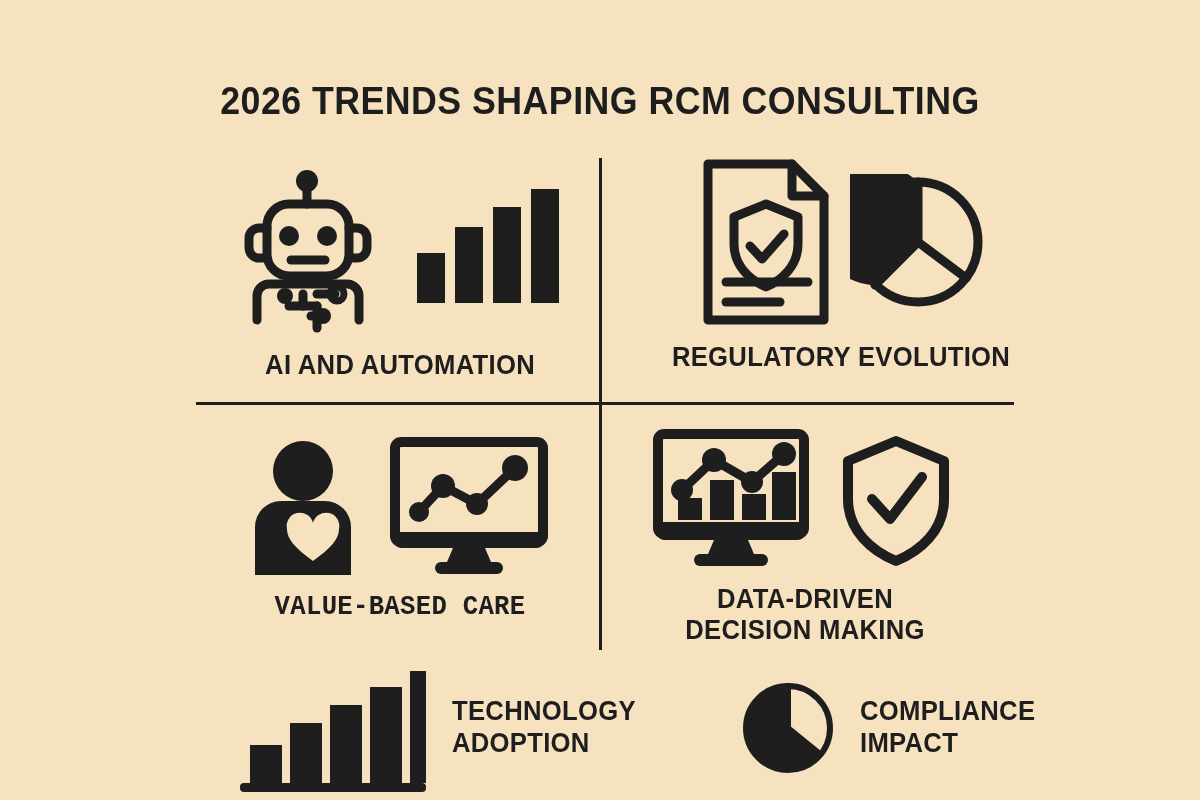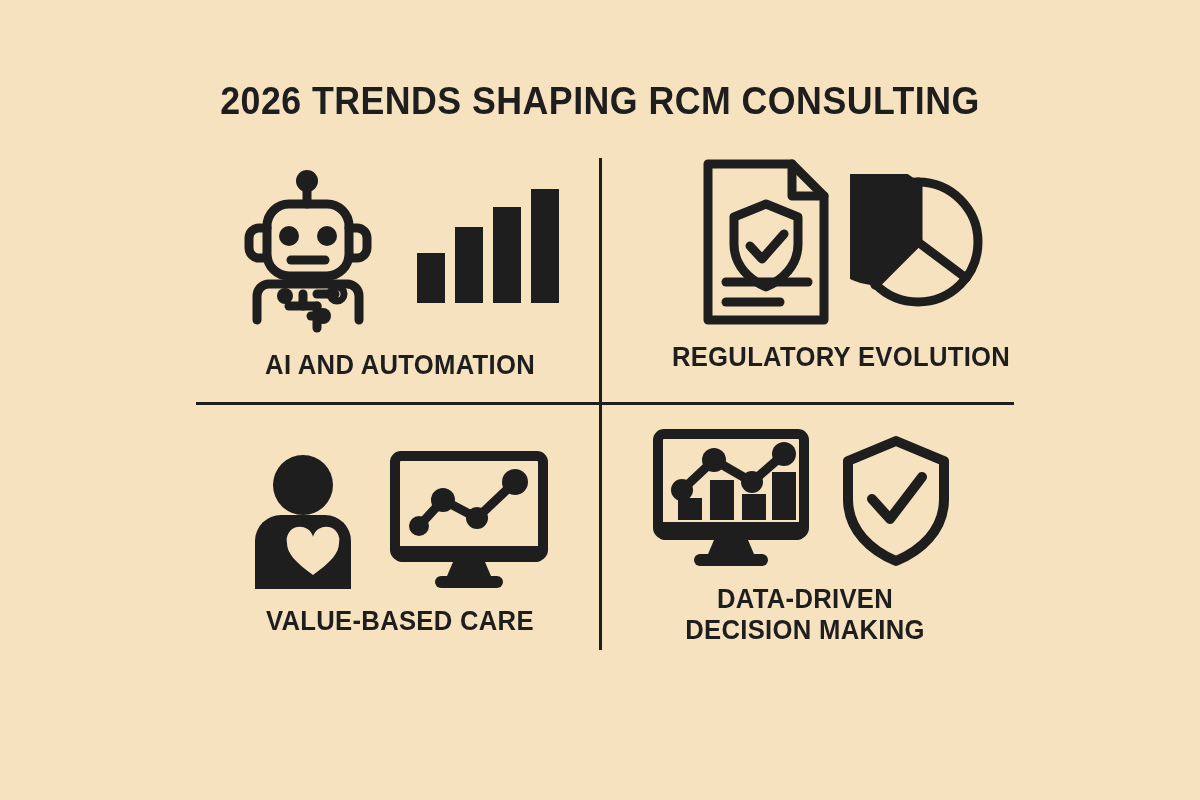--- a/index.html
+++ b/index.html
@@ -71,21 +71,21 @@
     text-transform: uppercase;
     letter-spacing: 0.3px;
     text-align: center;
     line-height: 1.16;
     transform: scaleX(0.95);
     white-space: nowrap;
     color: #1E1E1E;
   }
   #quad-ai       { left: 200px; top: 108px; width: 400px; }
   #quad-reg      { left: 636px; top: 108px; width: 410px; }
-  #quad-value    { left: 200px; top: 402px; width: 400px; }
+  #quad-value    { left: 200px; top: 388px; width: 400px; font-family: Liberation Mono, monospace; }
   #quad-data     { left: 600px; top: 380px; width: 410px; justify-content: space-between; }
 
   .bottom-row {
     position: absolute;
     left: 0;
     top: 615px;
     width: 1200px;
     display: flex;
     flex-direction: row;
     align-items: center;
@@ -259,17 +259,50 @@
 
     </div>
     <div class="quad-label">
       <span>Data-Driven</span><br>
       <span>Decision Making</span>
     </div>
   </div>
 
   <div class="bottom-row">
 
-
+    <div class="bottom-item" id="bottom-tech">
+      <span>
+        <svg width="190" height="130" viewBox="0 0 190 130">
+          <rect x="14" y="82" width="32" height="38" fill="#1E1E1E"></rect>
+          <rect x="54" y="60" width="32" height="60" fill="#1E1E1E"></rect>
+          <rect x="94" y="42" width="32" height="78" fill="#1E1E1E"></rect>
+          <rect x="134" y="24" width="32" height="96" fill="#1E1E1E"></rect>
+          <rect x="174" y="8" width="32" height="112" fill="#1E1E1E"></rect>
+          <rect x="4" y="120" width="186" height="9" rx="4" fill="#1E1E1E"></rect>
+        </svg>
+      </span>
+      <div class="bottom-label">
+        <span>Technology</span><br>
+        <span>Adoption</span>
+      </div>
+    </div>
+
+    <div class="bottom-item" id="bottom-comp">
+      <span>
+        <svg width="92" height="92" viewBox="0 0 92 92">
+          <circle cx="46" cy="46" r="42" fill="#1E1E1E"></circle>
+          <path d="M46 46 L46 4 A42 42 0 0 1 78 72 Z" fill="#F7E2C0"></path>
+          <circle cx="46" cy="46" r="42" fill="none" stroke="#1E1E1E" stroke-width="6"></circle>
+          <g stroke="#1E1E1E" stroke-width="6" stroke-linecap="round">
+            <line x1="46" y1="46" x2="46" y2="4"></line>
+            <line x1="46" y1="46" x2="78" y2="72"></line>
+          </g>
+        </svg>
+      </span>
+      <div class="bottom-label">
+        <span>Compliance</span><br>
+        <span>Impact</span>
+      </div>
+    </div>
 
   </div>
 
 </div>
 
 </body></html>

